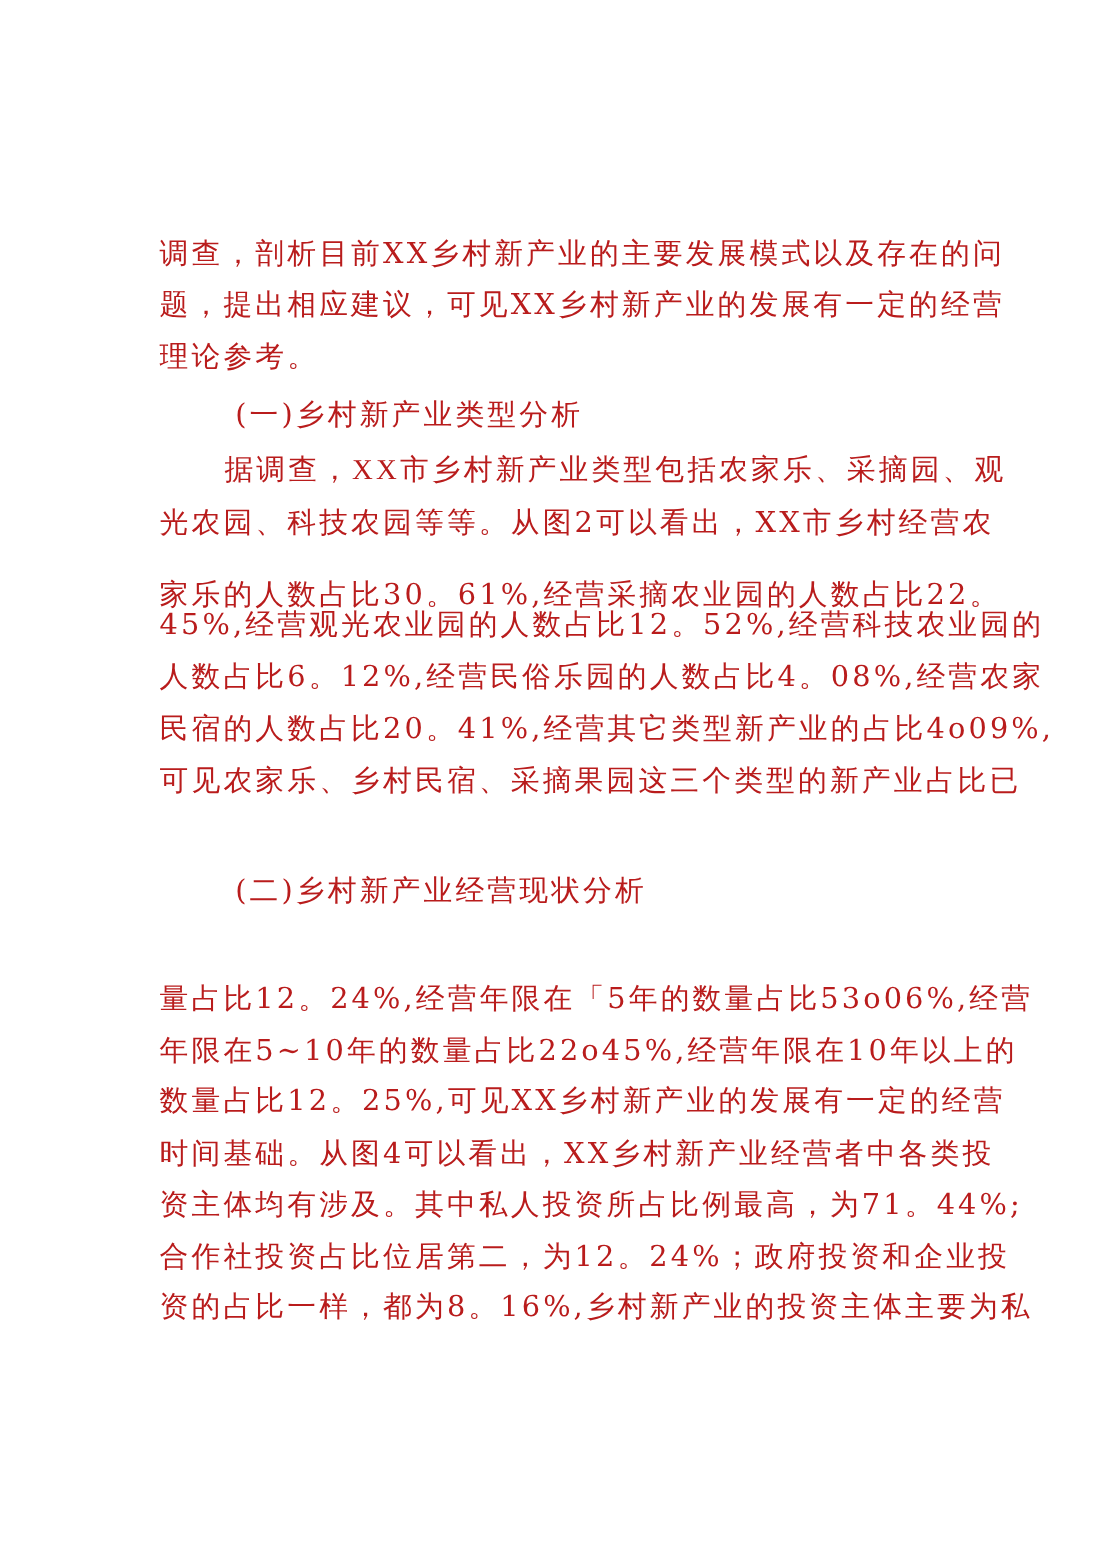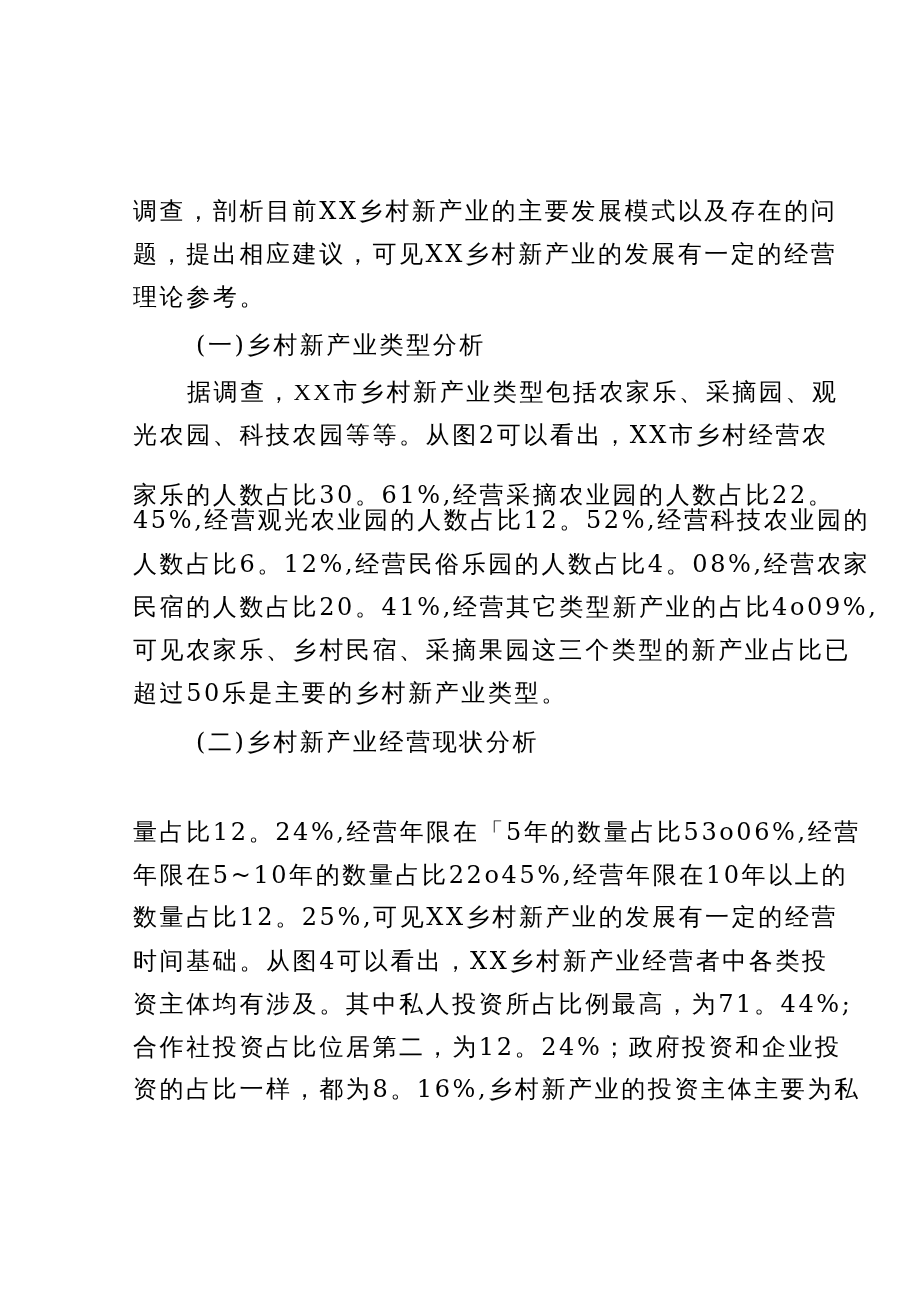--- a/index.html
+++ b/index.html
@@ -6,42 +6,41 @@
   body { width: 920px; height: 1301px; position: relative; overflow: hidden; }
   .page { position: absolute; left: 0; top: 0; width: 920px; height: 1301px; background: #ffffff; }
   .line {
     position: absolute;
     left: 133px;
     width: 680px;
     white-space: nowrap;
     font-family: "DejaVu Serif", "Liberation Serif", serif;
     font-size: 24px;
     line-height: 30px;
-    color: #000000;
+    color: #b91c1c;
     letter-spacing: 2.6px;
   }
   .indent-p { left: 187px; font-family: Liberation Serif, serif; }
   .indent-h { left: 196px; }
 </style>
 </head>
 <body>
 
 <div class="page">
   <div class="line" style="top:196px">调查，剖析目前XX乡村新产业的主要发展模式以及存在的问</div>
   <div class="line" style="top:239px">题，提出相应建议，可见XX乡村新产业的发展有一定的经营</div>
   <div class="line" style="top:282px">理论参考。</div>
   <div class="line indent-h" style="top:330px">(一)乡村新产业类型分析</div>
   <div class="line indent-p" style="top:377px">据调查，XX市乡村新产业类型包括农家乐、采摘园、观</div>
   <div class="line" style="top:420px">光农园、科技农园等等。从图2可以看出，XX市乡村经营农</div>
   <div class="line" style="top:480px">家乐的人数占比30。61%,经营采摘农业园的人数占比22。</div>
   <div class="line" style="top:505px">45%,经营观光农业园的人数占比12。52%,经营科技农业园的</div>
   <div class="line" style="top:549px">人数占比6。12%,经营民俗乐园的人数占比4。08%,经营农家</div>
   <div class="line" style="top:592px">民宿的人数占比20。41%,经营其它类型新产业的占比4o09%,</div>
   <div class="line" style="top:635px">可见农家乐、乡村民宿、采摘果园这三个类型的新产业占比已</div>
-  <div class="line" style="top:678px">超过50乐是主要的乡村新产业类型。</div>
   <div class="line indent-h" style="top:727px">(二)乡村新产业经营现状分析</div>
   <div class="line" style="top:817px">量占比12。24%,经营年限在「5年的数量占比53o06%,经营</div>
   <div class="line" style="top:860px">年限在5~10年的数量占比22o45%,经营年限在10年以上的</div>
   <div class="line" style="top:902px">数量占比12。25%,可见XX乡村新产业的发展有一定的经营</div>
   <div class="line" style="top:946px">时间基础。从图4可以看出，XX乡村新产业经营者中各类投</div>
   <div class="line" style="top:989px">资主体均有涉及。其中私人投资所占比例最高，为71。44%;</div>
   <div class="line" style="top:1032px">合作社投资占比位居第二，为12。24%；政府投资和企业投</div>
   <div class="line" style="top:1074px">资的占比一样，都为8。16%,乡村新产业的投资主体主要为私</div>
 </div>
 

